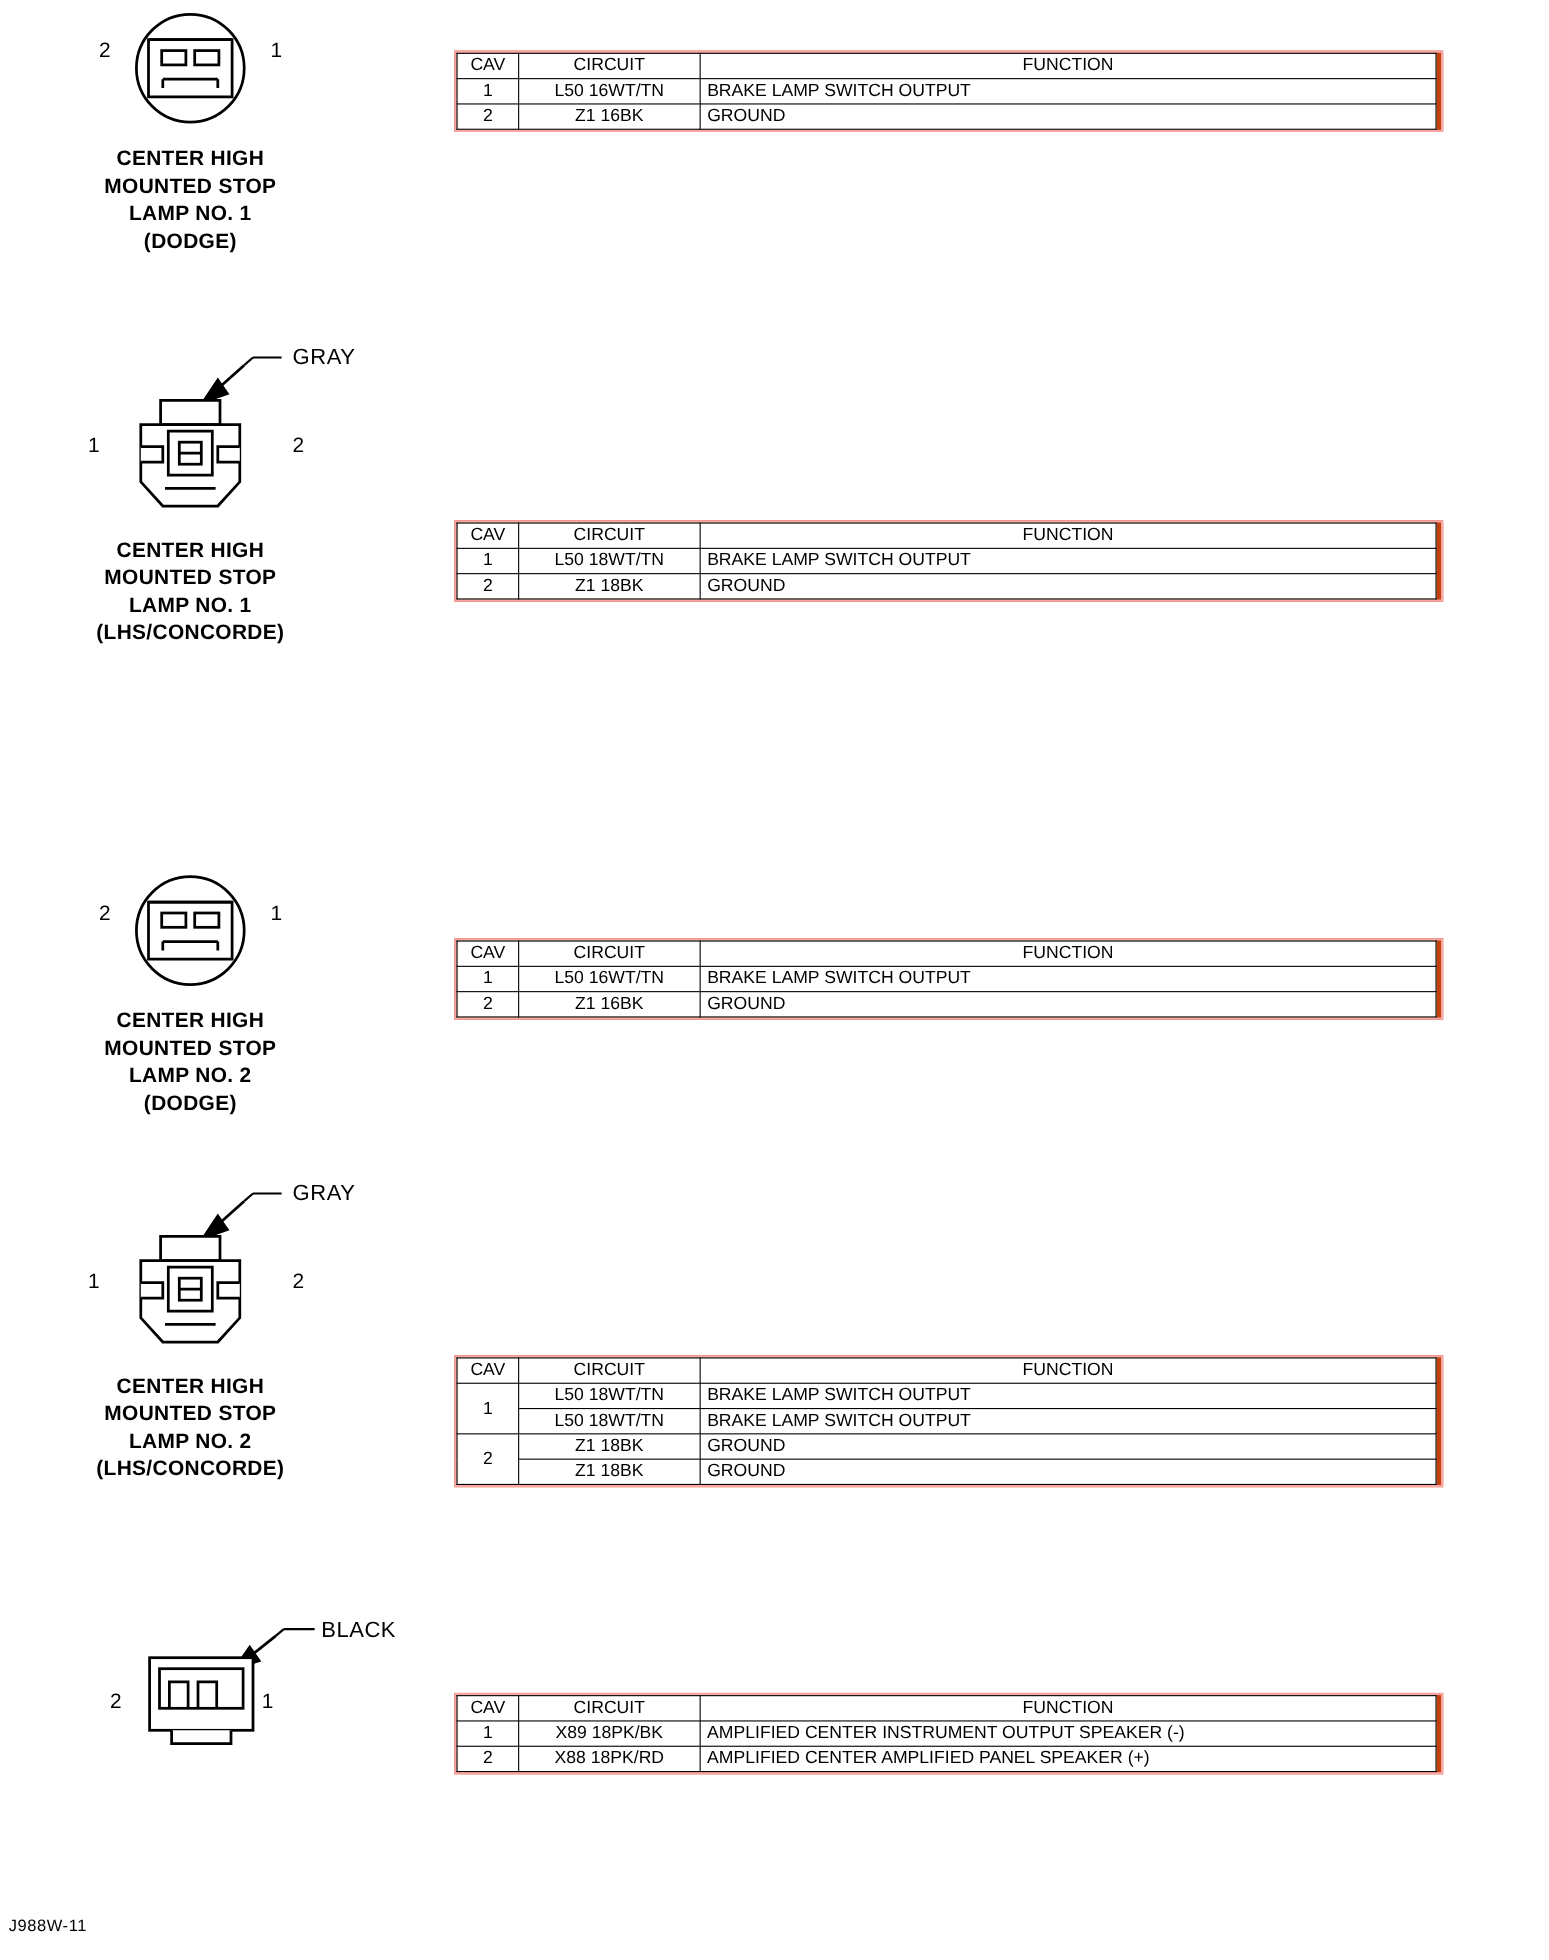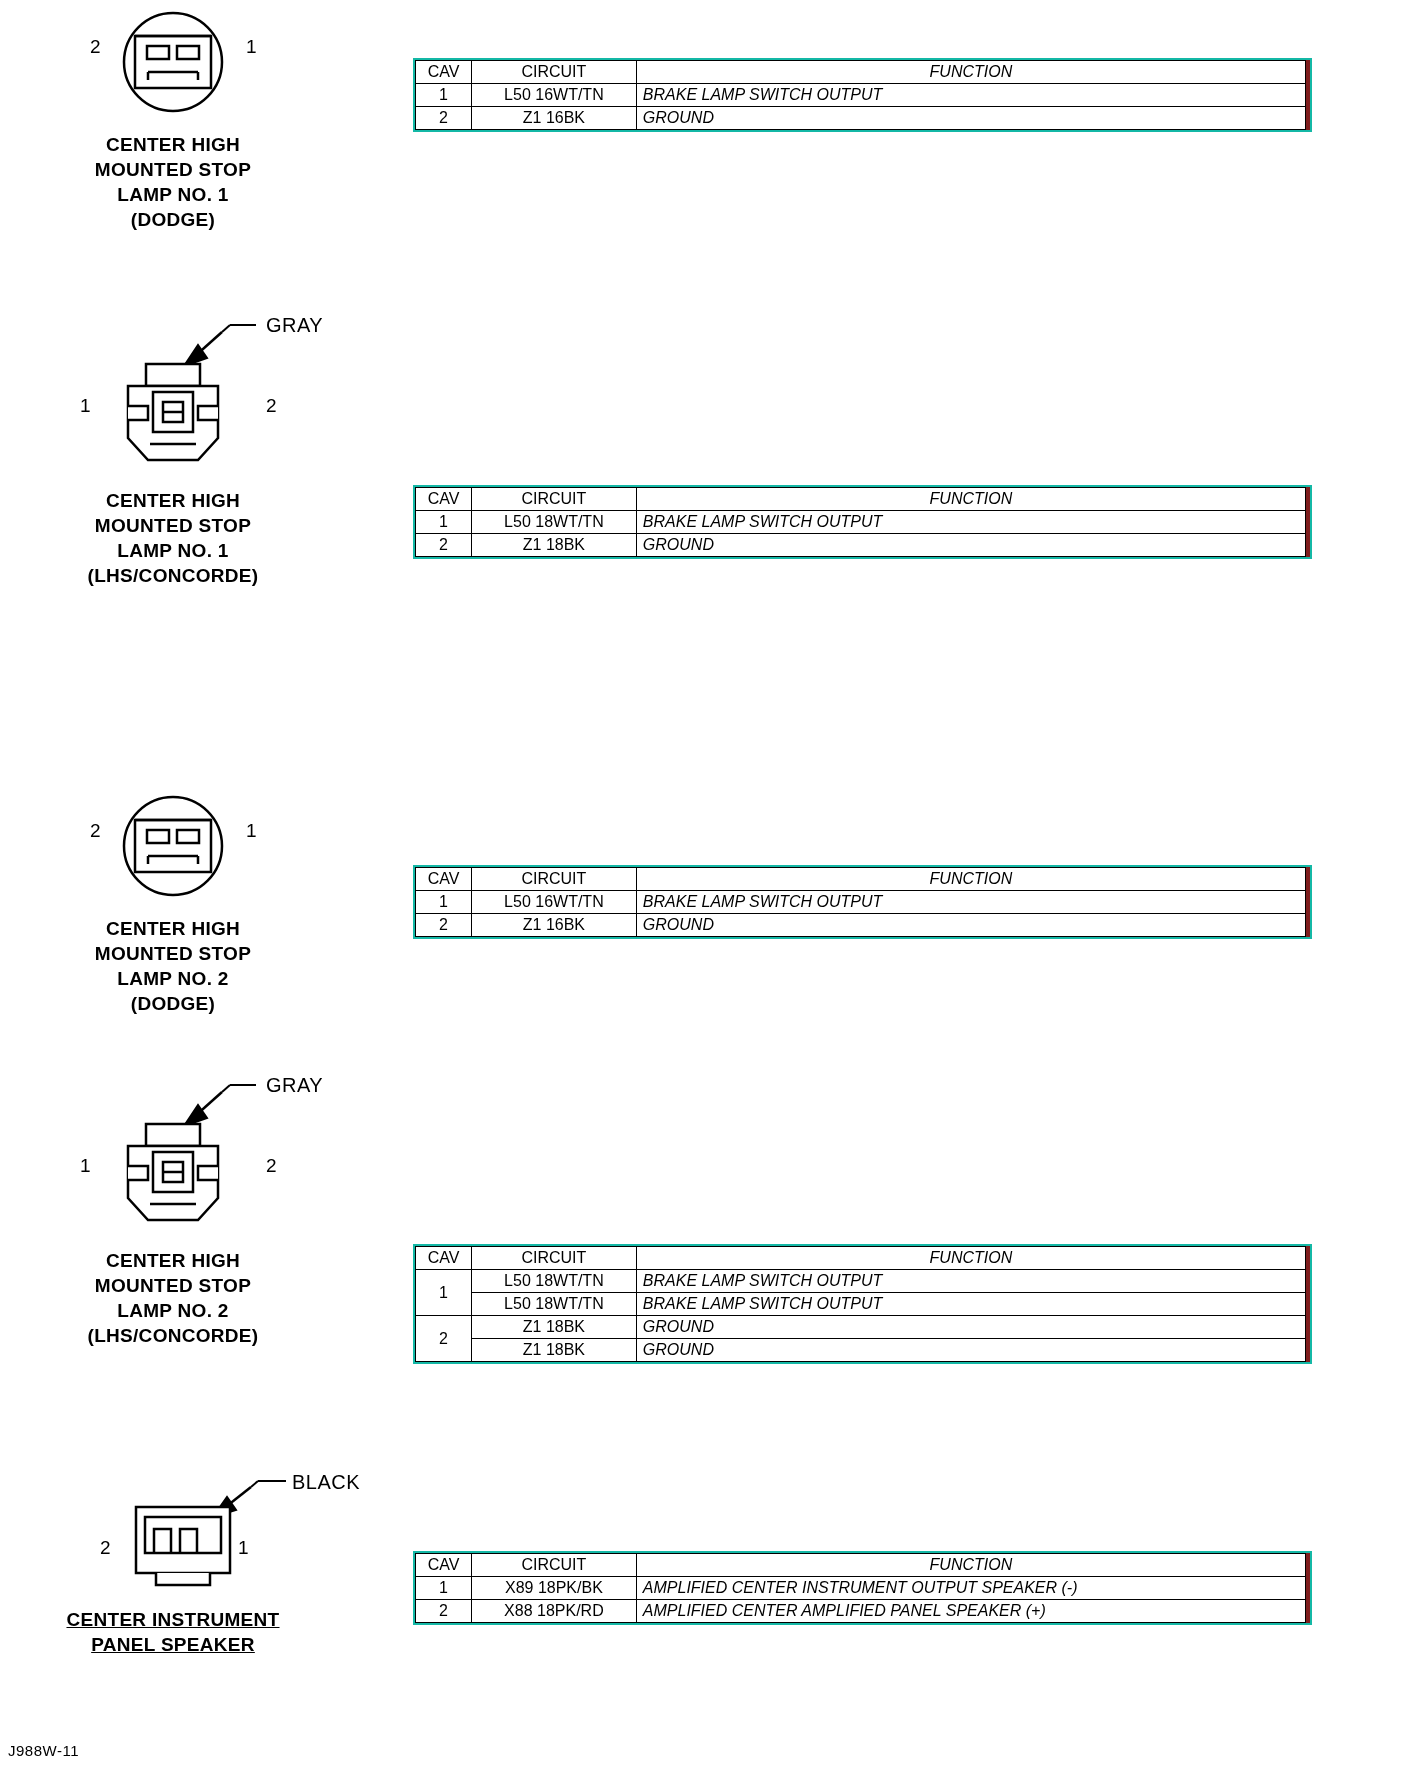--- a/index.html
+++ b/index.html
@@ -58,29 +58,28 @@
     padding: 2px 6px;
     font-weight: normal;
     height: 21px;
     box-sizing: border-box;
   }
   table.cav thead td {
     text-align: center;
   }
   td.c-cav { width: 56px; text-align: center; }
   td.c-cir { width: 165px; text-align: center; }
-  td.c-fun { width: 540px; text-align: left; font-style: italic; }
+  td.c-fun { width: 540px; text-align: left; }
   thead td.c-cir, thead td.c-fun, thead td.c-cav { text-align: center; }
 
   
   .table-wrap {
     position: absolute;
-    border: 2px solid #14b8a6;
-    background: #7f1d1d;
-    margin-top: 12px;
+    border: 2px solid #fca5a5;
+    background: #c2410c;
   }
   .table-wrap table.cav {
     position: static;
     border-collapse: collapse;
   }
 
   
   .footer-code {
     position: absolute;
     font-size: 15px;
@@ -304,24 +303,20 @@
       <path d="M250 6 L243 12" stroke="#000" stroke-width="2"></path>
       <path d="M243 12 L205 42" stroke="#000" stroke-width="2.5"></path>
       <path d="M205 42 L228 35 L219 22 Z" fill="#000" stroke="#000" stroke-width="2"></path>
       <rect x="128" y="32" width="94" height="66" fill="#fff" stroke="#000" stroke-width="2.5"></rect>
       <rect x="137" y="42" width="76" height="36" fill="#fff" stroke="#000" stroke-width="2.5"></rect>
       <path d="M146 78 L146 54 L163 54 L163 78" fill="none" stroke="#000" stroke-width="2.5"></path>
       <path d="M172 78 L172 54 L189 54 L189 78" fill="none" stroke="#000" stroke-width="2.5"></path>
       <path d="M148 98 L148 110 L202 110 L202 98" fill="#fff" stroke="#000" stroke-width="2.5"></path>
     </svg>
   </div>
-  <div class="conn-caption" style="margin-top:2px;">
-    <div>CENTER INSTRUMENT</div>
-    <div>PANEL SPEAKER</div>
-  </div>
 </div>
 
 <div class="table-wrap" style="left:413px; top:1539px; width:895px;">
   <table class="cav" style="width:891px;">
     <thead>
       <tr>
         <td class="c-cav">CAV</td>
         <td class="c-cir">CIRCUIT</td>
         <td class="c-fun" style="width:670px">FUNCTION</td>
       </tr>

